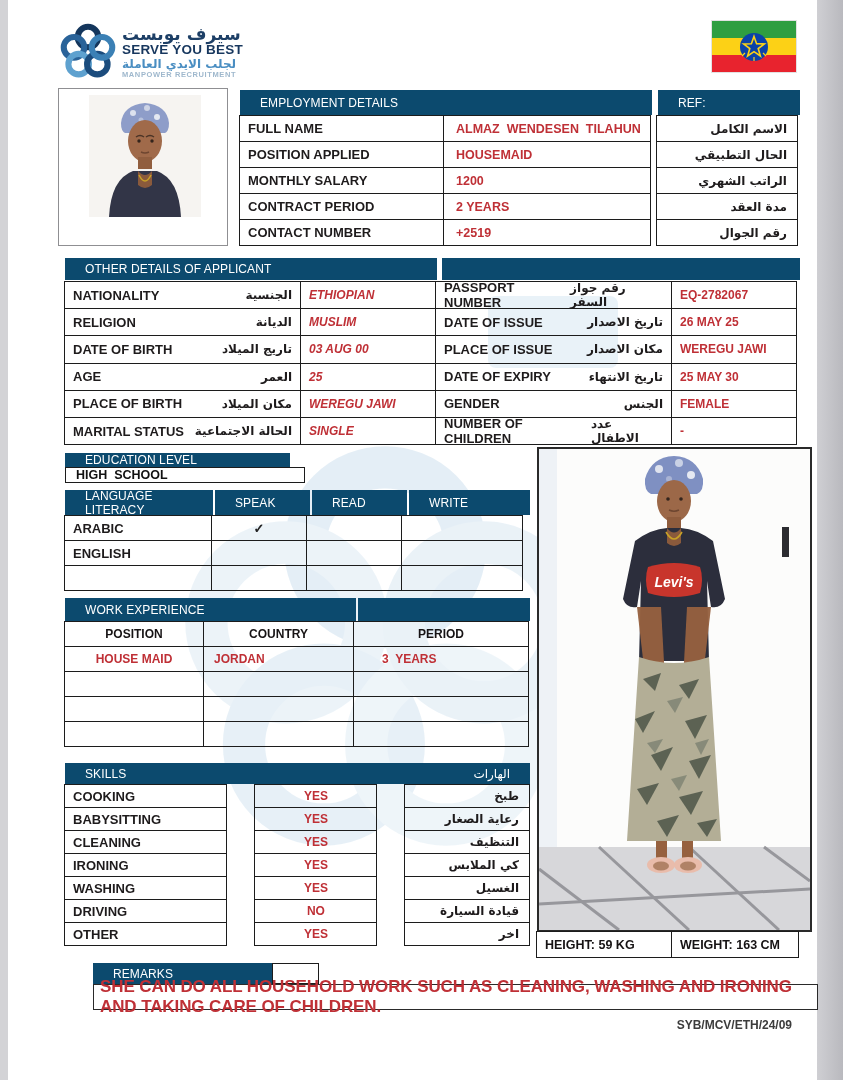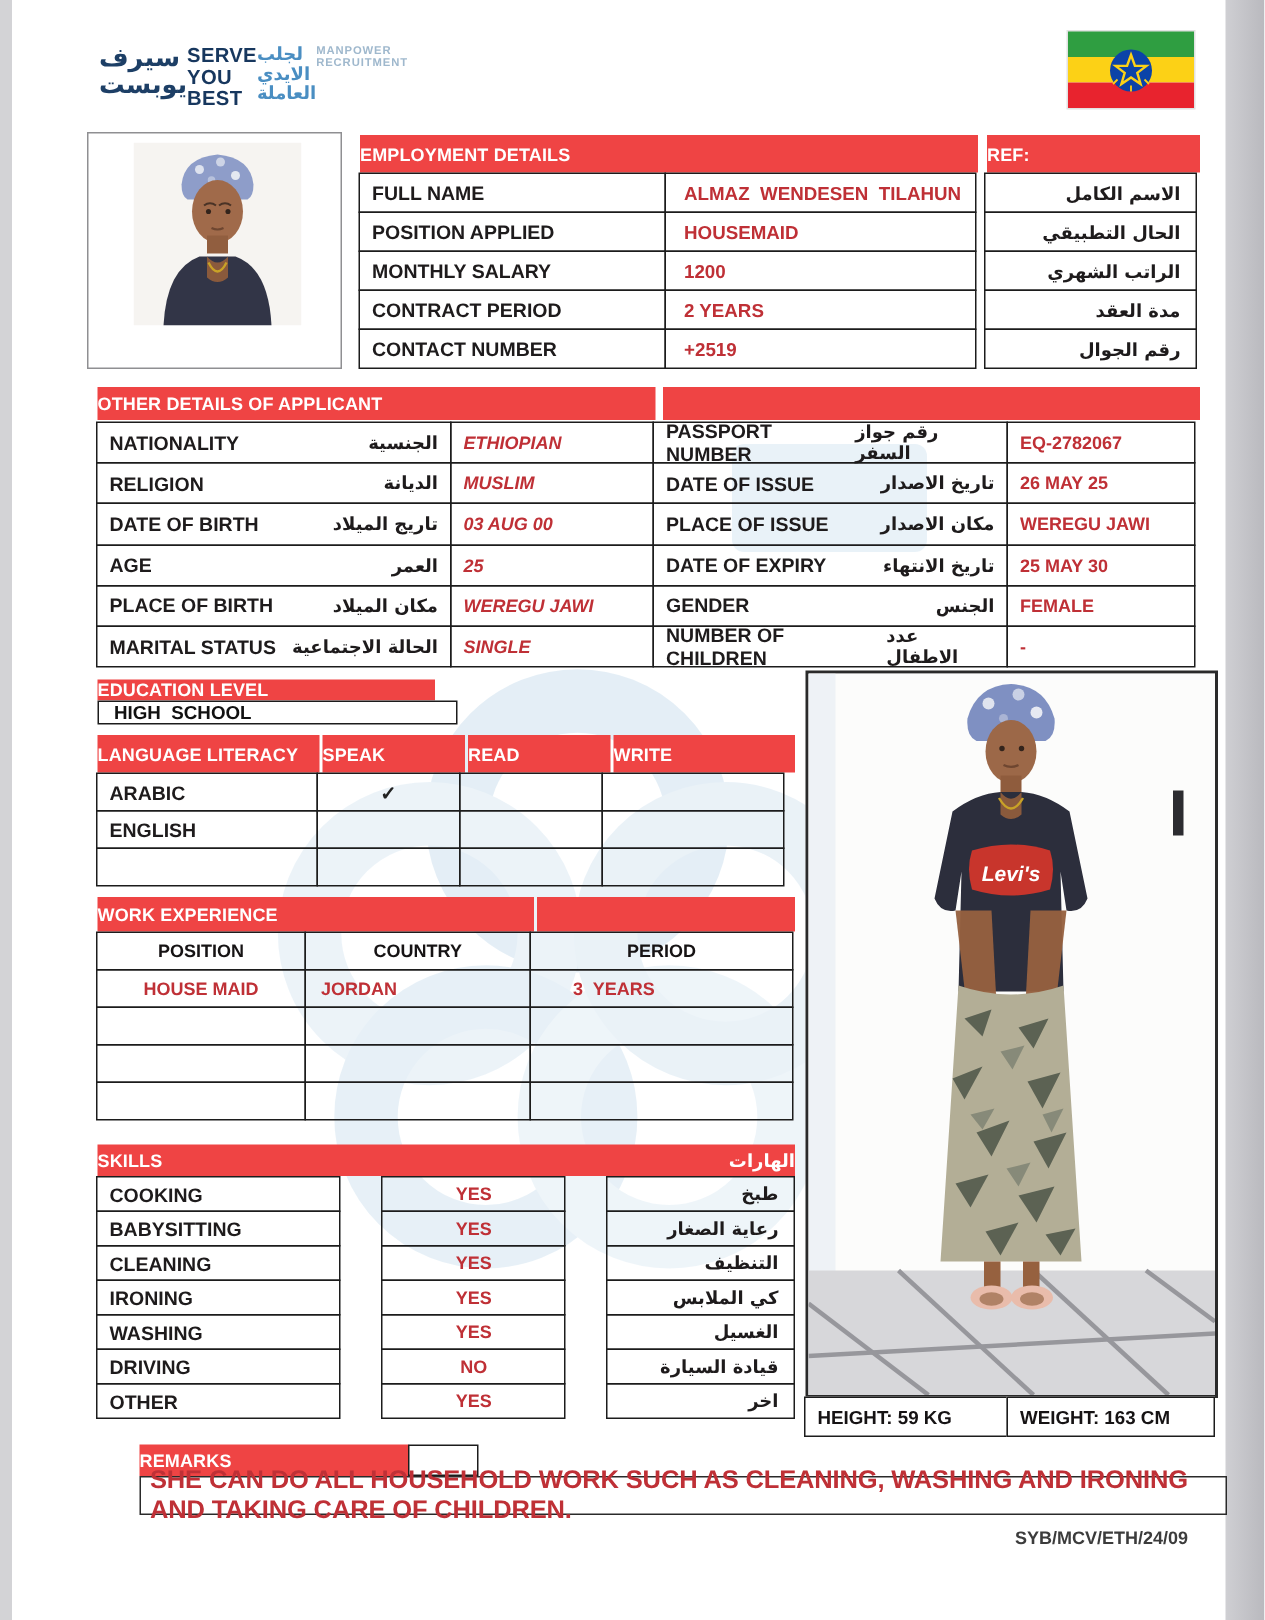--- a/index.html
+++ b/index.html
@@ -15,38 +15,38 @@
 
   
   .watermark { position:absolute; left:150px; top:425px; width:470px; height:470px; opacity:0.16; z-index:0; }
   .wm-patch { position:absolute; left:488px; top:296px; width:130px; height:72px; background:#cfe2f0; opacity:0.45; border-radius:8px; z-index:0; }
 
   .abs { position:absolute; }
   .z { z-index:2; }
 
   
   .logo-wrap { left:60px; top:14px; width:190px; height:76px; display:flex; align-items:center; gap:6px; }
-  .logo-text { display:flex; align-items:flex-start; line-height:1.08; }
+  .logo-text { display:flex; flex-direction:column; align-items:flex-start; line-height:1.08; }
   .logo-ar-big { font-size:17px; font-weight:bold; color:#1d3f66; }
   .logo-en-big { font-size:13.5px; font-weight:bold; color:#17375e; letter-spacing:0.2px; }
   .logo-ar-sm  { font-size:12px; font-weight:bold; color:#4a8ec2; }
   .logo-en-sm  { font-size:7.5px; font-weight:bold; color:#9fb8cd; letter-spacing:0.6px; }
 
   
   .flag { left:712px; top:21px; width:84px; height:51px; display:flex; flex-direction:column; box-shadow:0 0 0 1px #e2e2e2; }
   .flag .g { flex:1; background:#2f9e41; } .flag .y { flex:1; background:#fcd116; } .flag .r { flex:1; background:#e8232e; }
   .flag-emblem { position:absolute; left:26px; top:9.5px; width:32px; height:32px; }
 
   
   .pass-box { left:58px; top:88px; width:170px; height:158px; background:#fff; border:1px solid #8f8f92; }
   .pass-photo { position:absolute; left:30px; top:6px; width:112px; height:122px; }
 
   
-  .phead { background:#ef4444; color:#fff; font-weight:bold; font-size:12px;
-           display:flex; align-items:center; padding:0 0; letter-spacing:0.1px; }
+  .phead { background:#0c4a6e; color:#fff; font-weight:normal; font-size:12px;
+           display:flex; align-items:center; padding:0 20px; letter-spacing:0.1px; }
   .bcell { border:1px solid #1c1c1c; margin-left:-1px; margin-top:-1px; display:flex; align-items:center; background:transparent; }
   .lbl { font-weight:bold; font-size:13px; color:#1e1b1c; }
   .val { font-weight:bold; font-size:12px; color:#bf3036; }
   .arv { font-weight:bold; font-size:12px; color:#1e1b1c; }
 
   
   .emp { left:240px; top:90px; width:560px; }
   .emp .row { display:flex; height:26px; }
   .emp .hrow { height:25px; margin-bottom:1px; }
   .emp .c-lbl { width:205px; padding:0 8px; }
@@ -92,21 +92,21 @@
   .skills .hrow { display:flex; height:21px; margin-bottom:1px; }
   .skills .row { display:flex; height:23px;gap:28px; }
   .skills .c1 { width:185px; padding:0 8px; }
   .skills .c2 { width:141px; justify-content:center; }
   .skills .c3 { width:141px; justify-content:flex-end; padding:0 10px; }
 
   
   .photo-box { left:537px; top:447px; width:275px; height:485px; border:2px solid #2a2a2a; background:#fdfdfc; }
   .hw { left:537px; top:932px; width:275px; display:flex; height:26px; }
   .hw .bcell { padding:0 8px; font-weight:bold; font-size:12.5px; color:#161314; background:#fff; }
-  .hw .h { width:136px; } .hw .w { width:139px; }
+  .hw .h { width:136px; } .hw .w { width:128px; }
 
   
   .rem-tabrow { left:93px; top:963px; display:flex; height:21px; }
   .rem-tab { width:180px; }
   .rem-tail { width:47px; border:1px solid #1c1c1c; margin-left:-1px; background:#fff; }
   .rem-box { left:93px; top:984px; width:725px; height:26px; border:1.5px solid #2a2a2a; background:#fff;
              display:flex; align-items:center; padding:0 6px; }
   .rem-text { font-weight:bold; font-size:17px; color:#bf3036; letter-spacing:-0.1px; }
 
   .footer-ref { left:560px; top:1018px; width:232px; text-align:right; font-weight:bold; font-size:12px; color:#3c3c3c; }

